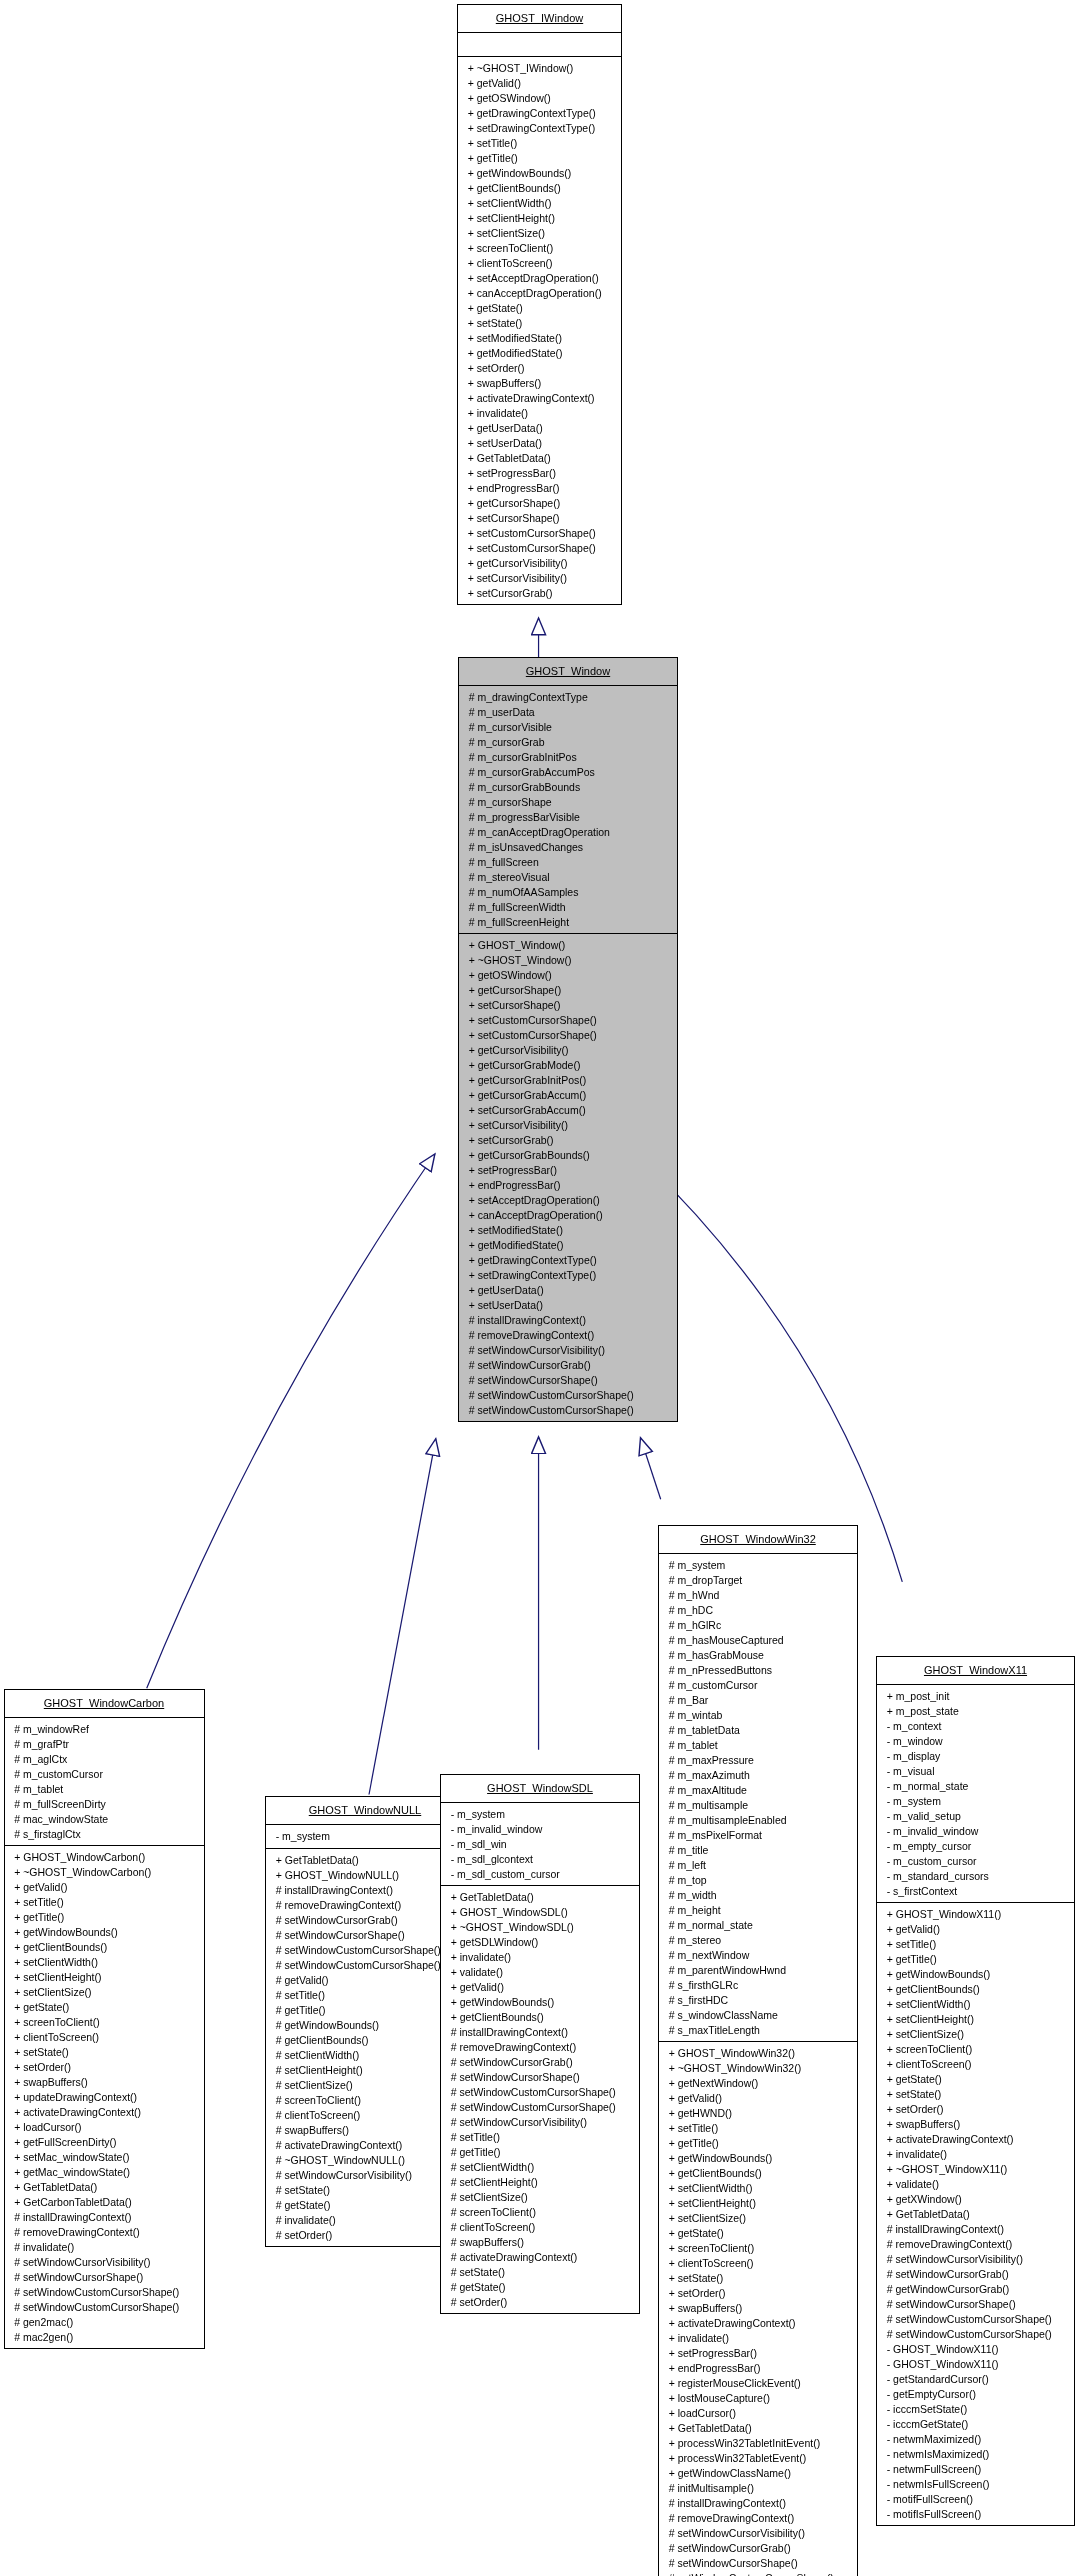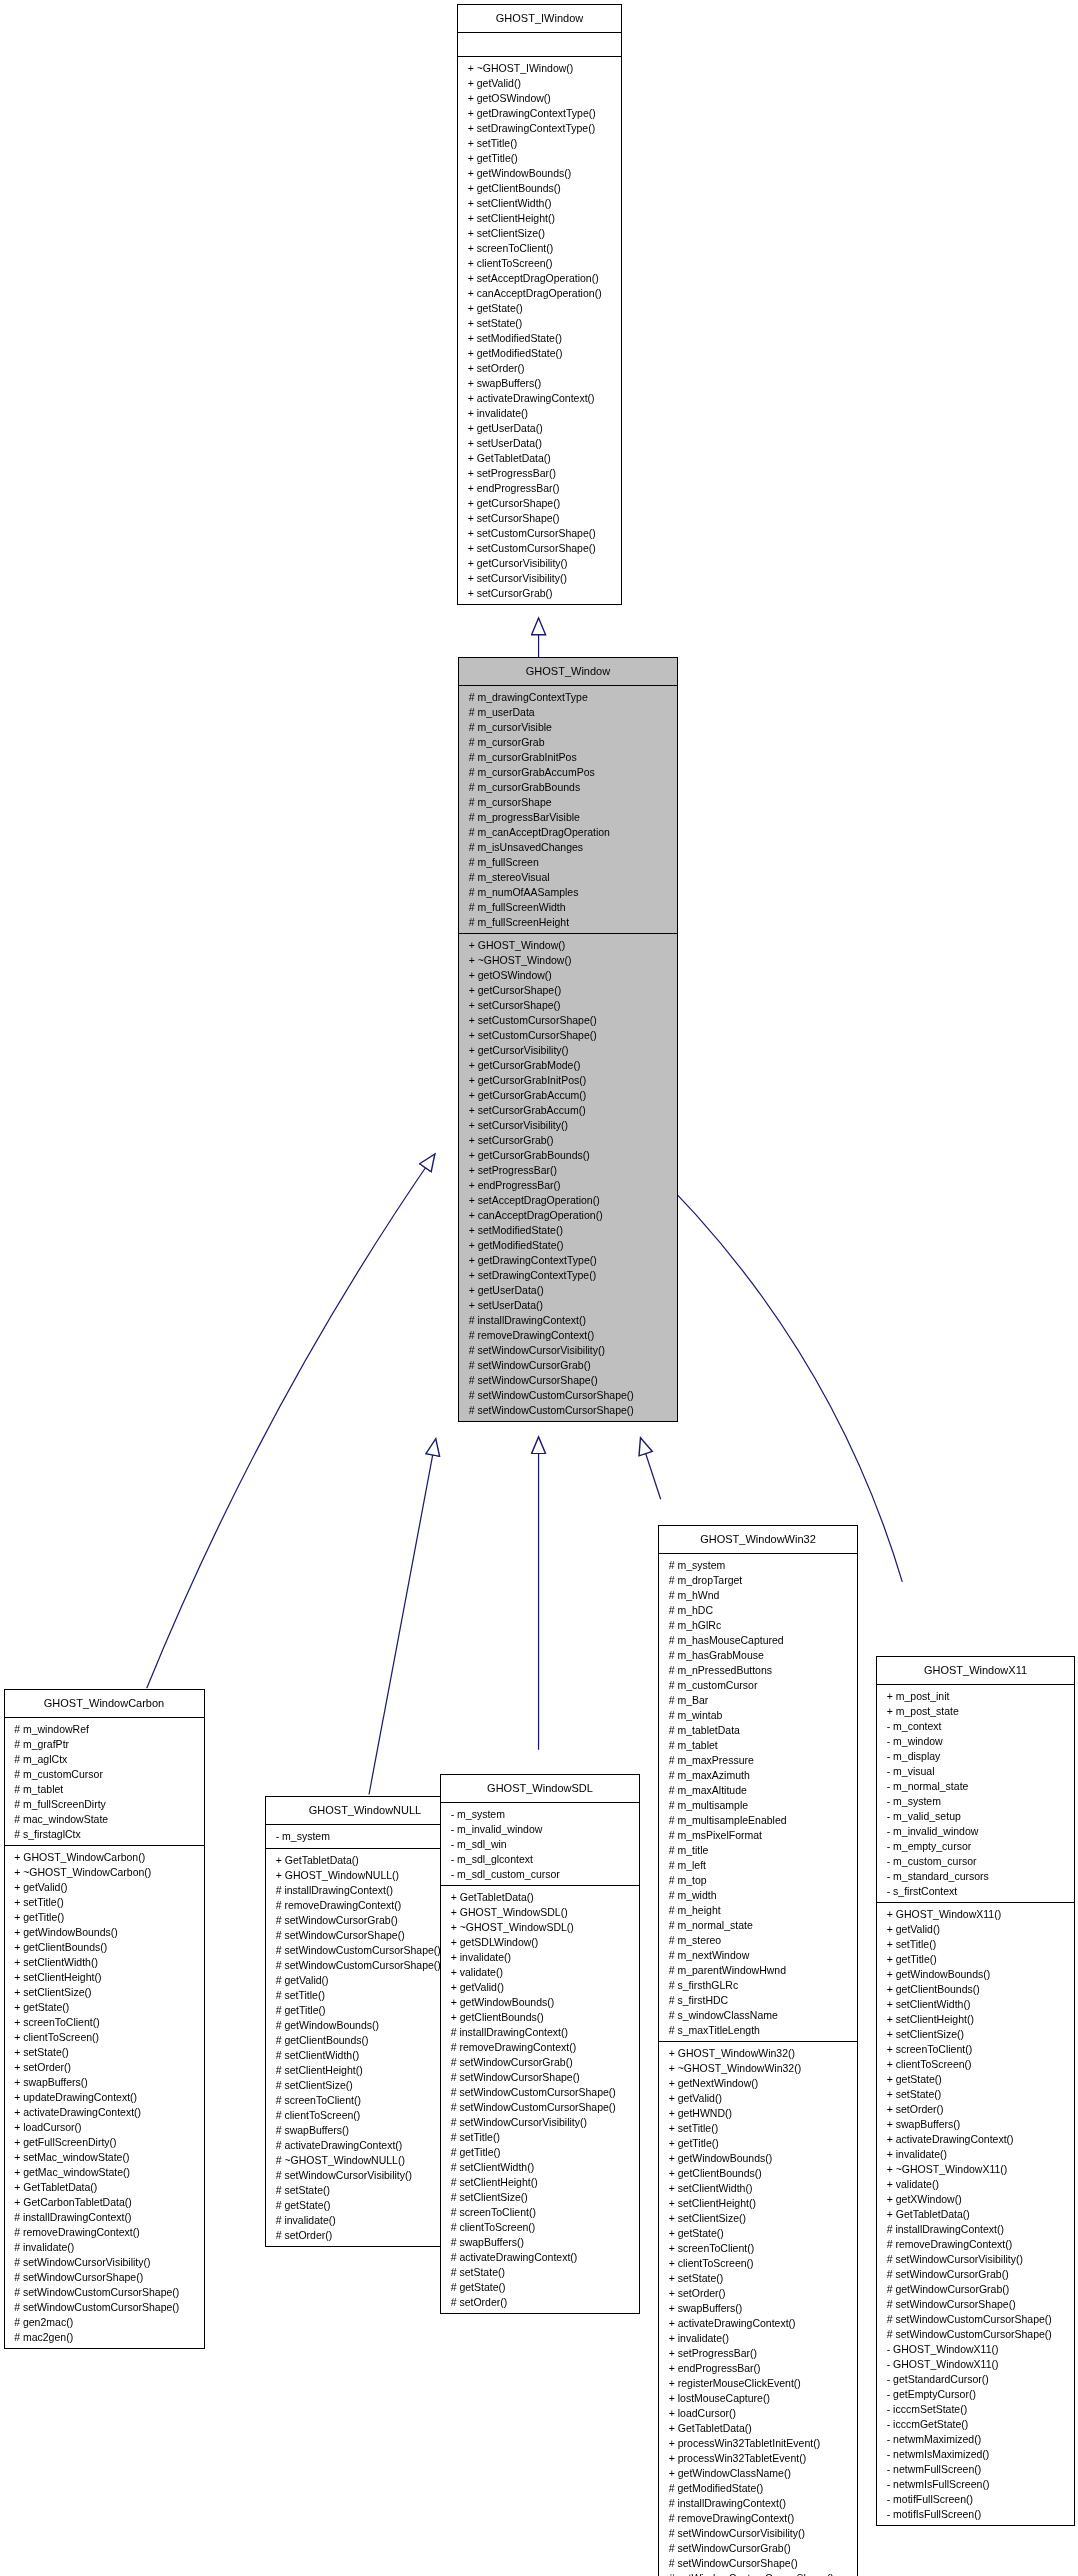--- a/index.html
+++ b/index.html
@@ -19,20 +19,21 @@
   }
   .uml.highlight{background:#bfbfbf;}
   .uml-title{
     text-align:center;
     font-size:11px;
     height:27px;
     line-height:27px;
     border-bottom:1.3px solid #000000;
     white-space:nowrap;
     overflow:hidden;
+    text-decoration:underline;
   }
   .uml-sec{
     font-size:10.5px;
     line-height:15px;
     padding:3.5px 3.5px 3.5px 9.7px;
     white-space:nowrap;
     overflow:hidden;
   }
   .uml-attrs{border-bottom:1.3px solid #000000;min-height:16px;}
   .uml-line{height:15px;}
@@ -339,21 +340,21 @@
       <div class="uml-line">+ invalidate()</div>
       <div class="uml-line">+ setProgressBar()</div>
       <div class="uml-line">+ endProgressBar()</div>
       <div class="uml-line">+ registerMouseClickEvent()</div>
       <div class="uml-line">+ lostMouseCapture()</div>
       <div class="uml-line">+ loadCursor()</div>
       <div class="uml-line">+ GetTabletData()</div>
       <div class="uml-line">+ processWin32TabletInitEvent()</div>
       <div class="uml-line">+ processWin32TabletEvent()</div>
       <div class="uml-line">+ getWindowClassName()</div>
-      <div class="uml-line"># getModifiedState()</div>
+      <div class="uml-line"># initMultisample()</div>
       <div class="uml-line"># installDrawingContext()</div>
       <div class="uml-line"># removeDrawingContext()</div>
       <div class="uml-line"># setWindowCursorVisibility()</div>
       <div class="uml-line"># setWindowCursorGrab()</div>
       <div class="uml-line"># setWindowCursorShape()</div>
       <div class="uml-line"># setWindowCustomCursorShape()</div>
       <div class="uml-line"># setWindowCustomCursorShape()</div>
     </div>
 </div>
 

